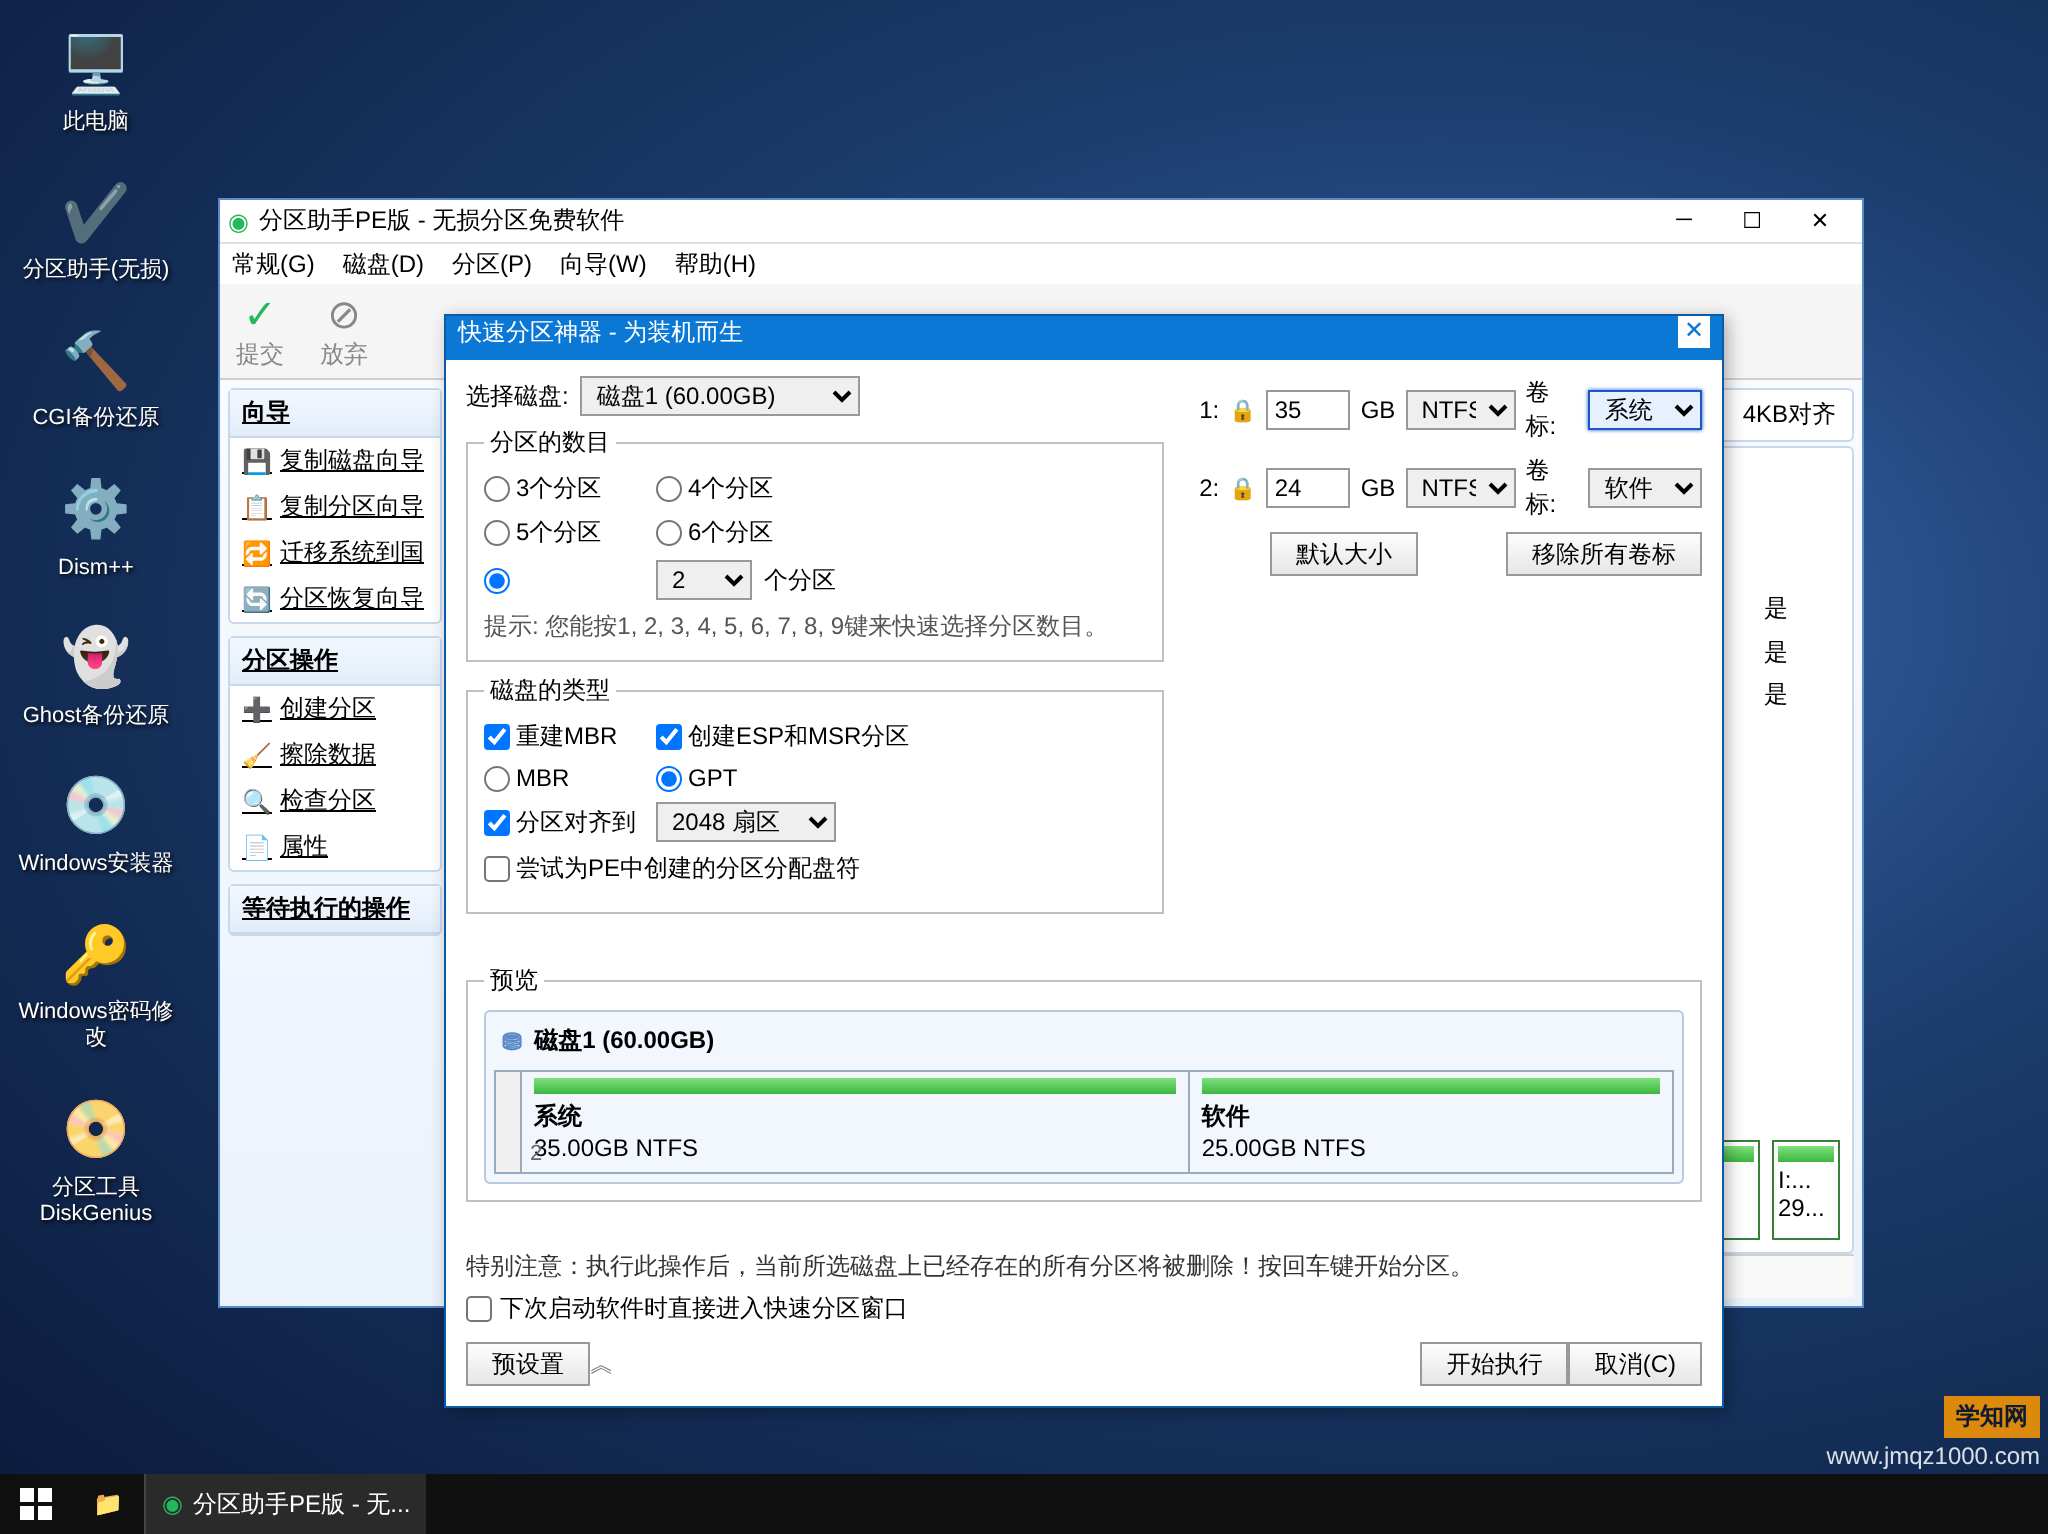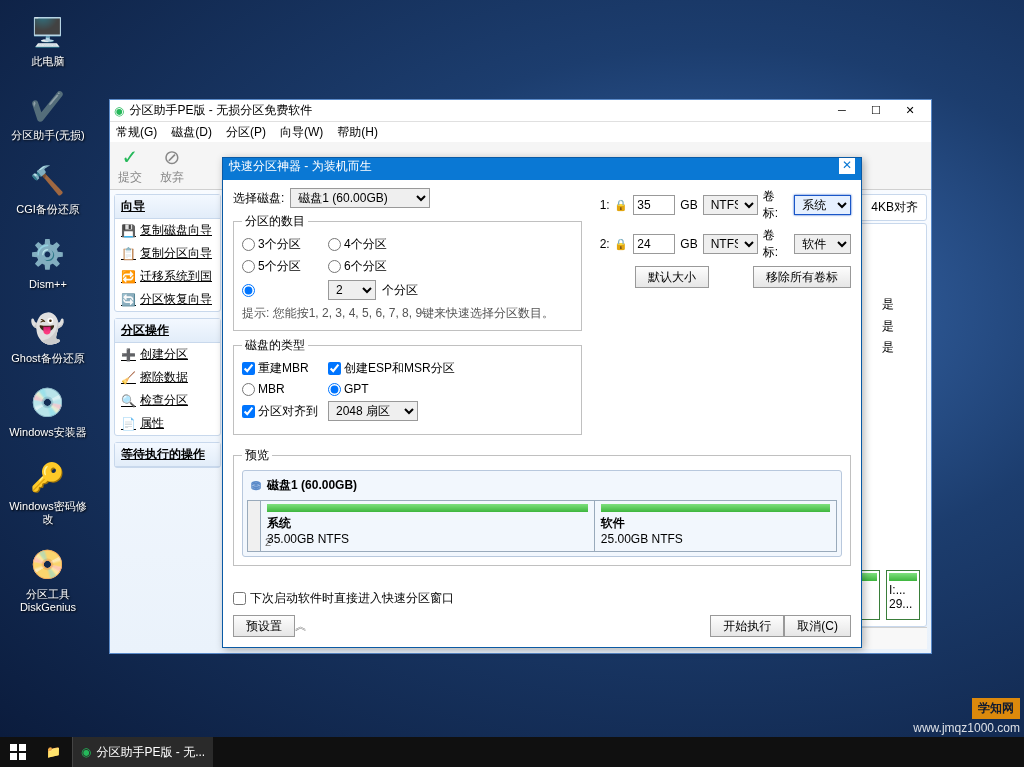--- a/index.html
+++ b/index.html
@@ -297,20 +297,26 @@
                 <span>GPT</span>
               </label>
           </div>
           <div class="row">
             <label>
                 <input type="checkbox" checked="" style="">
                 <span>分区对齐到</span>
               </label>
             <select style="width:90px"><option>2048 扇区</option></select>
           </div>
+          <div class="row">
+            <label>
+                <input type="checkbox" style="">
+                <span>尝试为PE中创建的分区分配盘符</span>
+              </label>
+          </div>
         </fieldset>
       </div>
       <div class="dlg-right">
         <div class="part-row">
           <span class="pn">1:</span>
           <span class="lock">🔒</span>
           <input type="text" value="35" style="">
           <span>GB</span>
           <select style="width:55px"><option>NTFS</option></select>
           <span>卷标:</span>
@@ -327,21 +333,21 @@
         </div>
         <div class="part-row">
           <span style="width:34px"></span>
           <button>默认大小</button>
           <span style="flex:1"></span>
           <button>移除所有卷标</button>
         </div>
       </div>
     </div>
 
-    <fieldset style="margin-top:6px;">
+    <fieldset style="margin-top:19px;">
       <legend>预览</legend>
       <div class="preview-box">
         <div class="pv-head">
             <span style="color:#5a8ac9">⛃</span>
             <span>磁盘1  (60.00GB)</span>
           </div>
         <div class="pv-bar">
           <div class="pv-seg" style="width:12px;background:#f0f0f0"></div>
           <div class="pv-seg pv-seg2" style="flex:35">
             <div class="seg-bar"></div>
@@ -352,20 +358,21 @@
           <div class="pv-seg pv-seg2" style="flex:25">
             <div class="seg-bar"></div>
             <div style="font-weight:bold">软件</div>
             <div>25.00GB NTFS</div>
           </div>
         </div>
       </div>
     </fieldset>
   </div>
   <div class="dlg-foot">
+    <div class="warn">特别注意：执行此操作后，当前所选磁盘上已经存在的所有分区将被删除！按回车键开始分区。</div>
     <label style="display:flex;align-items:center;gap:4px;margin-bottom:8px;">
         <input type="checkbox" style="">
         <span>下次启动软件时直接进入快速分区窗口</span>
       </label>
     <div class="btns">
       <button>预设置</button>
       <span style="color:#888">︽</span>
       <div class="spacer"></div>
       <button>开始执行</button>
       <button>取消(C)</button>

